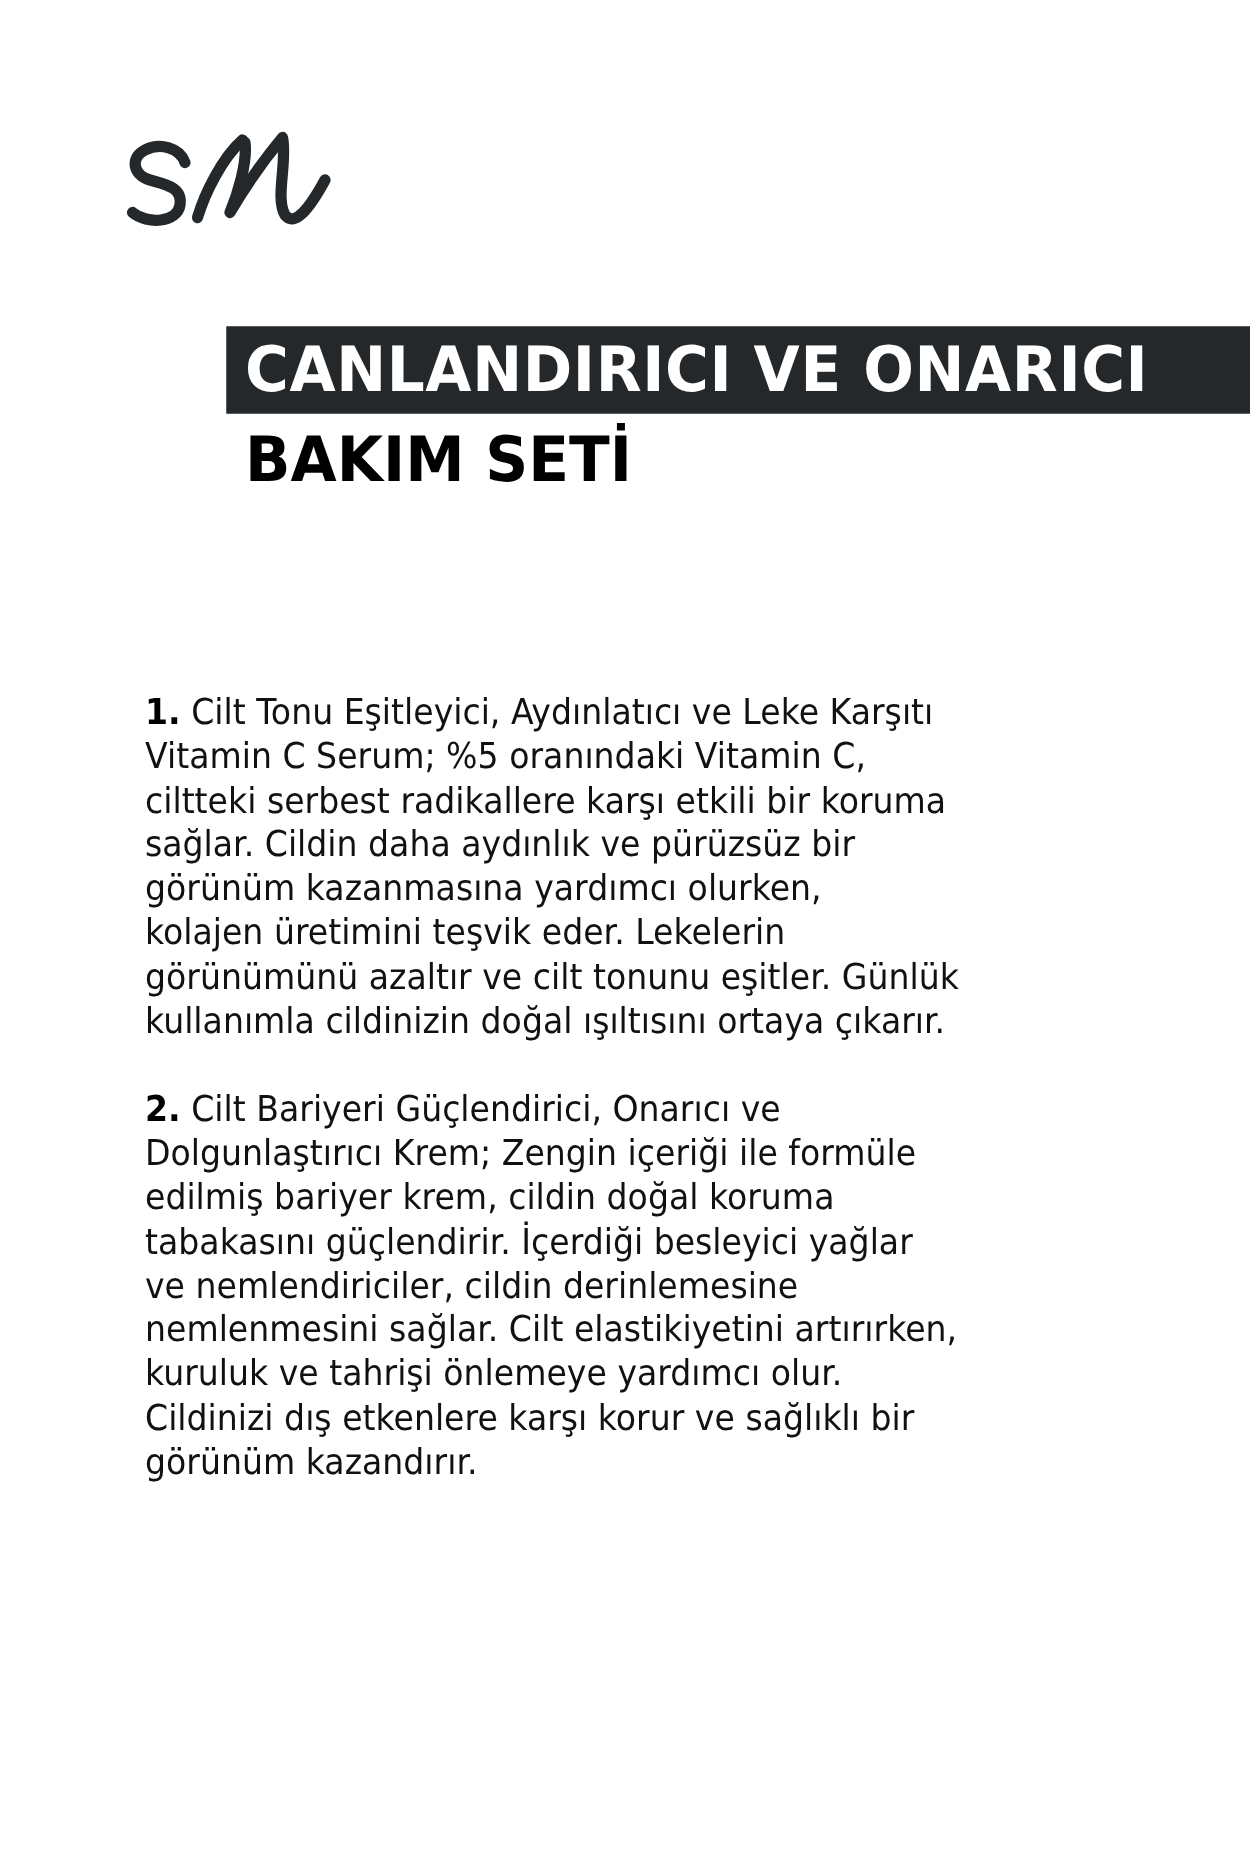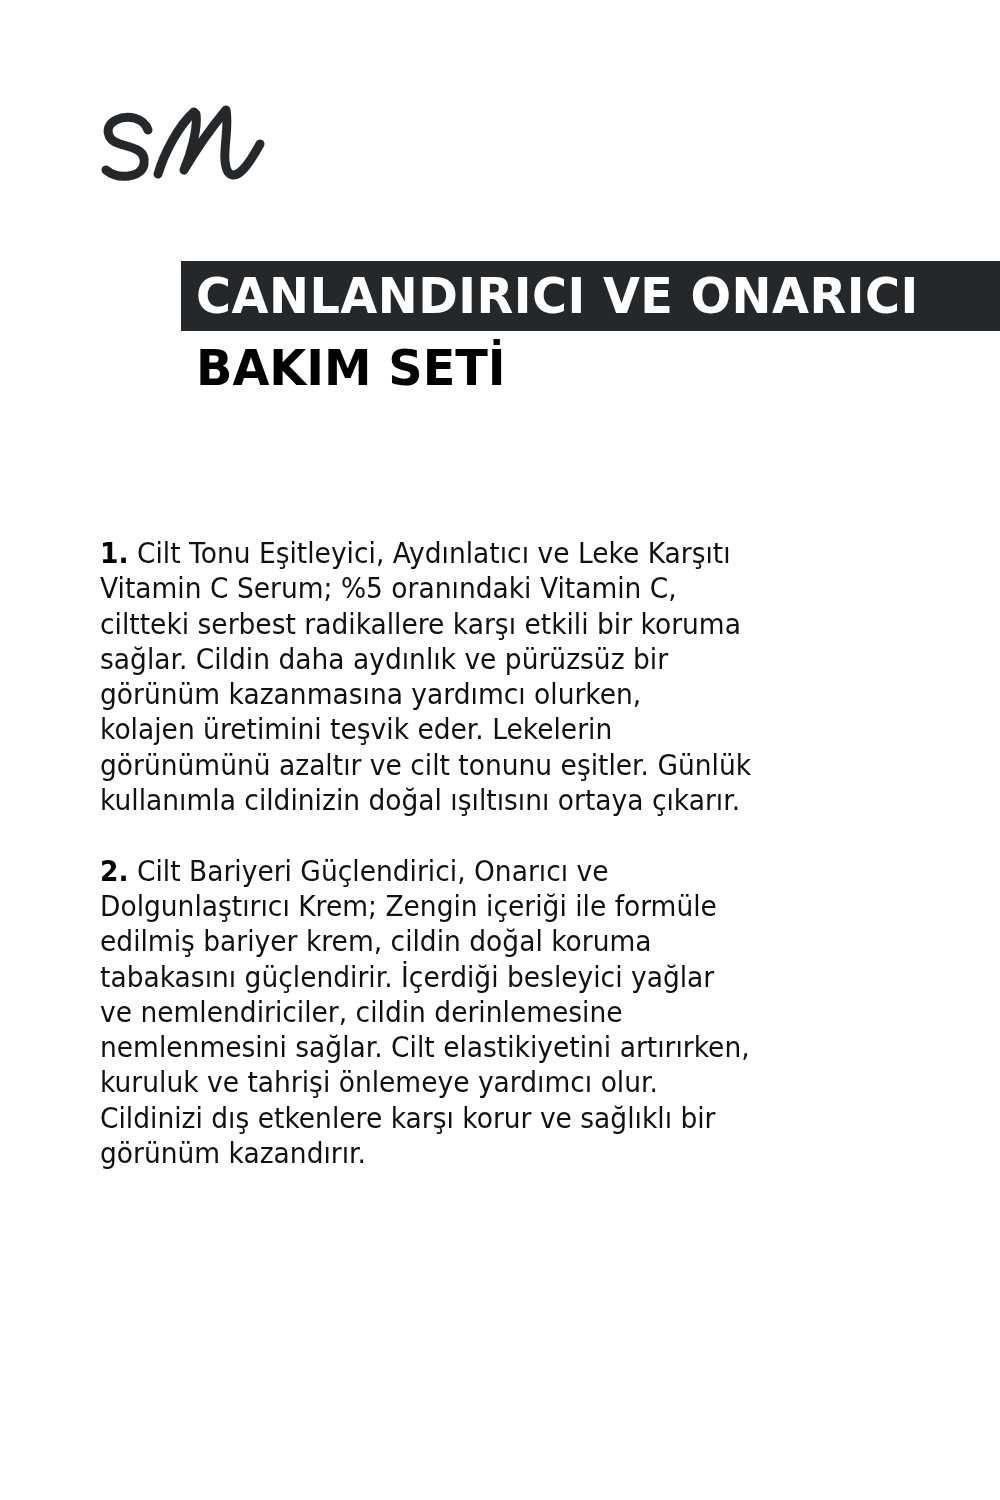--- a/index.html
+++ b/index.html
@@ -61,21 +61,21 @@
       position: absolute;
       left: 100px;
       top: 536px;
       width: 860px;
       font-family: "DejaVu Sans", sans-serif;
       font-size: 28.5px;
       line-height: 35.3px;
       color: #111111;
     }
     .para {
-      margin: 0;
+      margin: 16px;
     }
     .para + .para {
       margin-top: 35.3px;
     }
     .line {
       display: block;
       white-space: nowrap;
       transform: scaleX(0.93);
       transform-origin: left center;
     }

